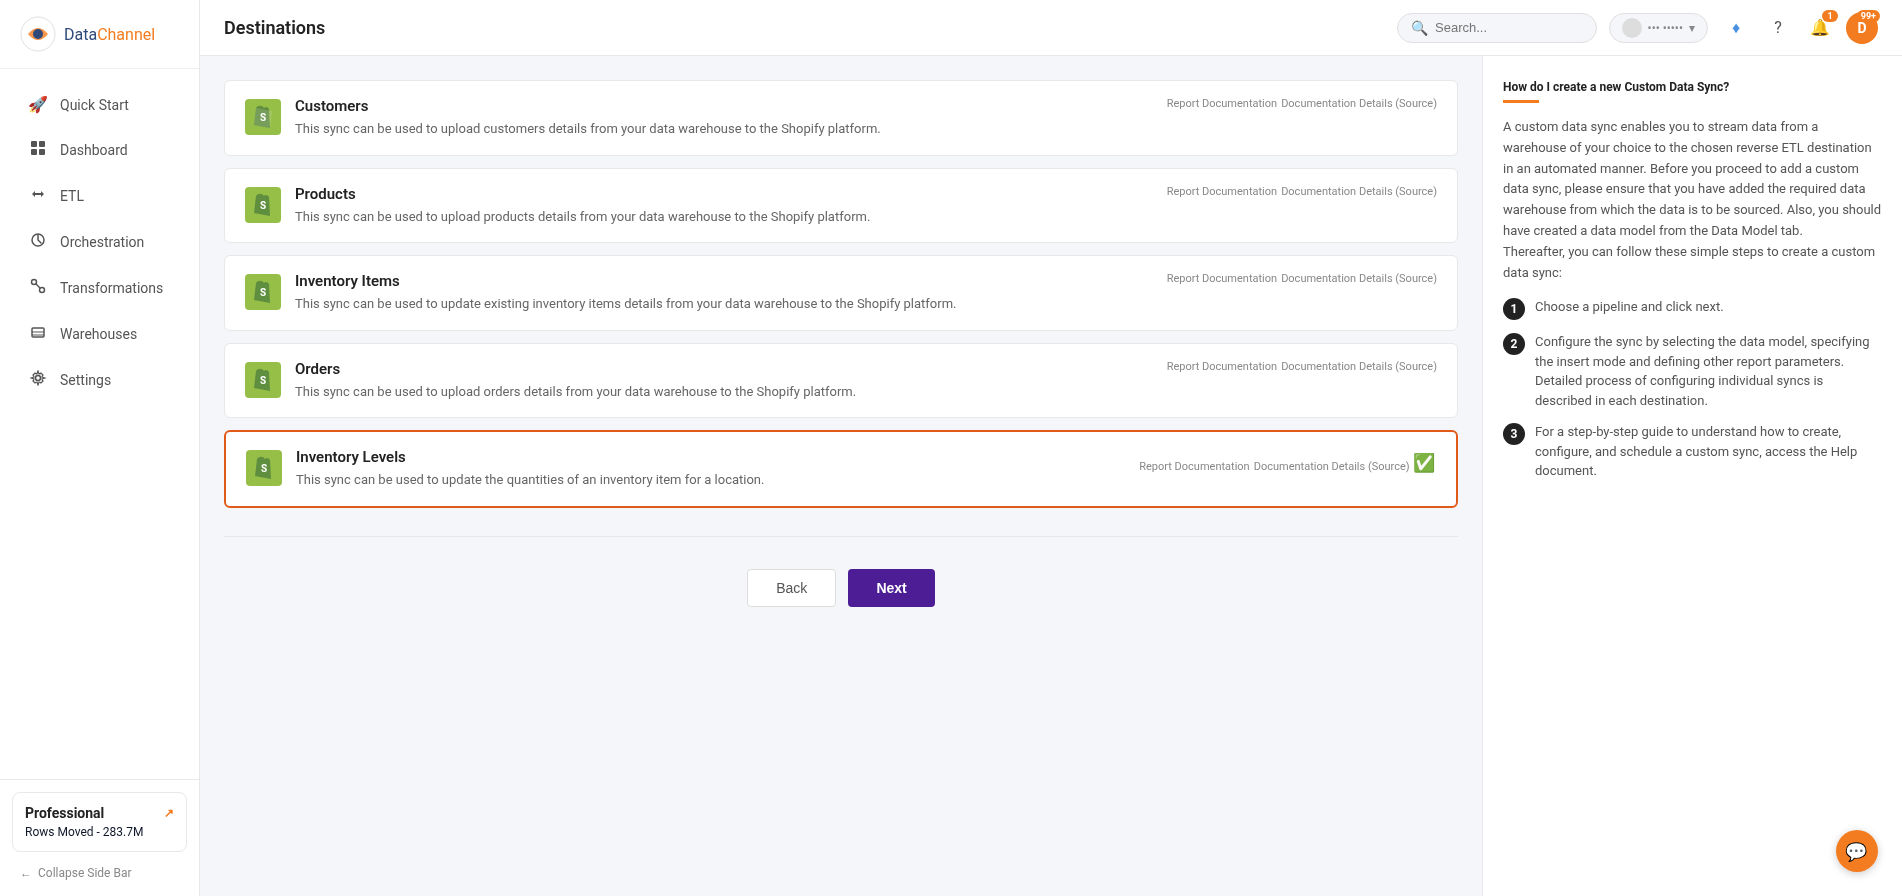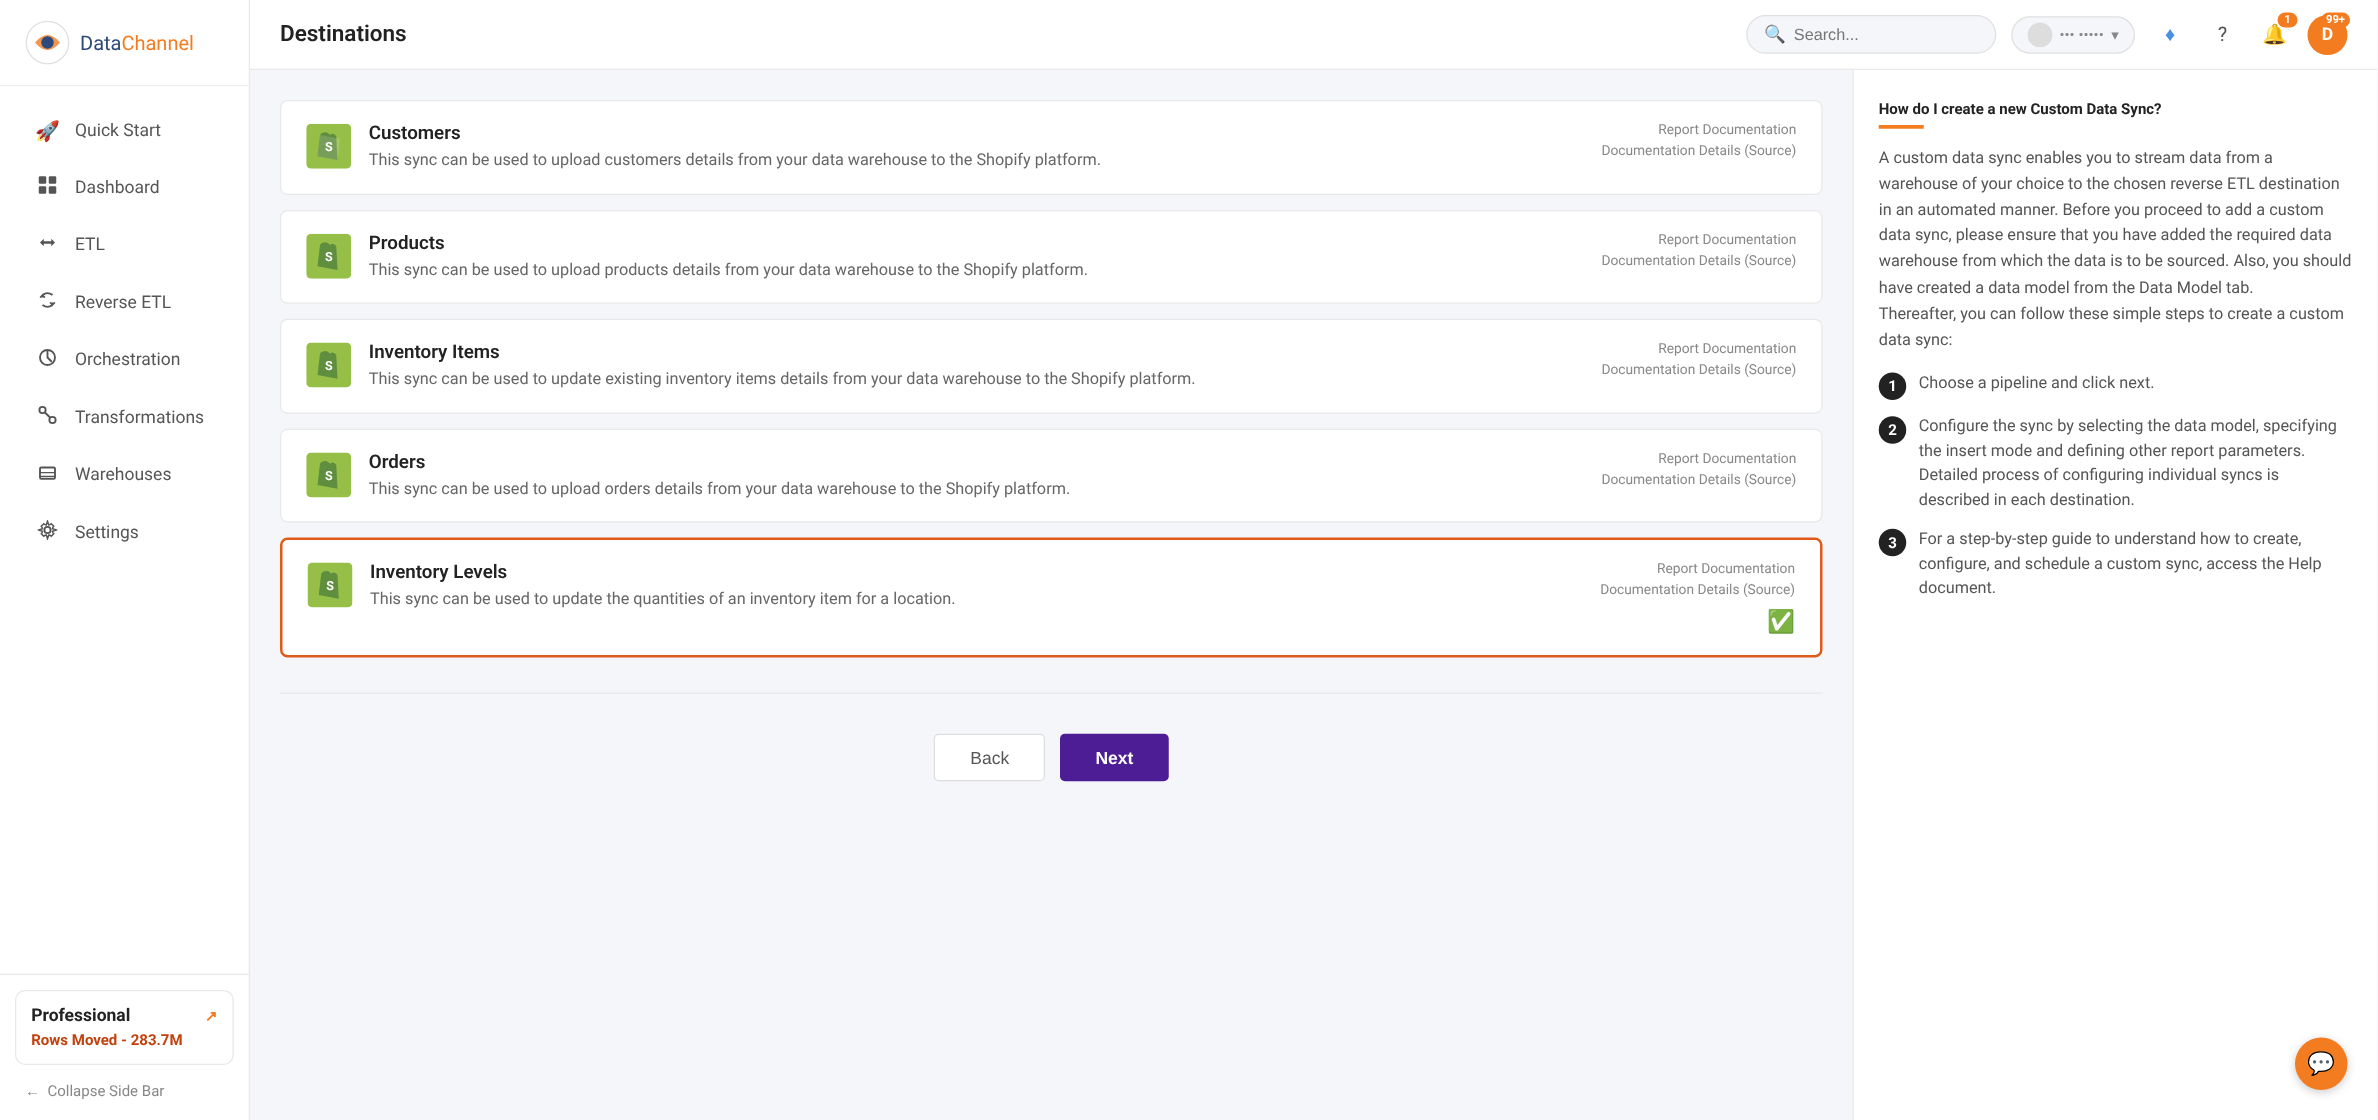--- a/index.html
+++ b/index.html
@@ -61,21 +61,21 @@
     .plan-title {
       display: flex;
       align-items: center;
       justify-content: space-between;
       font-weight: 700;
       font-size: 14px;
       color: #222;
       margin-bottom: 4px;
     }
     .plan-link-icon { color: #f47c20; font-size: 12px; }
-    .plan-rows { font-size: 12px; color: #c2410c; font-weight: bold; }
+    .plan-rows { font-size: 12px; color: #0f172a; }
     .collapse-btn {
       display: flex;
       align-items: center;
       gap: 6px;
       font-size: 12px;
       color: #888;
       cursor: pointer;
       padding: 4px 8px;
     }
 
@@ -230,21 +230,21 @@
     .sync-title {
       font-size: 15px;
       font-weight: 600;
       color: #222;
       margin-bottom: 4px;
     }
     .sync-desc { font-size: 13px; color: #666; line-height: 1.5; }
 
     .sync-links {
       display: flex;
-      flex-direction: column;
+      flex-direction: row;
       align-items: flex-end;
       gap: 4px;
       flex-shrink: 0;
     }
     .doc-link {
       font-size: 11px;
       color: #888;
       text-decoration: none;
       cursor: pointer;
     }
@@ -399,31 +399,20 @@
       <span class="nav-icon">
         <svg width="16" height="16" viewBox="0 0 16 16">
             <path d="M2 8 L5 5 L5 7 L11 7 L11 5 L14 8 L11 11 L11 9 L5 9 L5 11 Z" fill="#555"></path>
           </svg>
       </span>
       <span>ETL</span>
     </div>
     <div class="nav-item">
       <span class="nav-icon">
         <svg width="16" height="16" viewBox="0 0 16 16">
-            <path d="M4 4 Q8 1 12 4" stroke="#555" stroke-width="1.5" fill="none"></path>
-            <path d="M12 12 Q8 15 4 12" stroke="#555" stroke-width="1.5" fill="none"></path>
-            <polyline points="2,6 4,4 6,6" fill="#555" stroke="#555" stroke-width="1"></polyline>
-            <polyline points="14,10 12,12 10,10" fill="#555" stroke="#555" stroke-width="1"></polyline>
-          </svg>
-      </span>
-      <span>Reverse ETL</span>
-    </div>
-    <div class="nav-item">
-      <span class="nav-icon">
-        <svg width="16" height="16" viewBox="0 0 16 16">
             <circle cx="8" cy="8" r="6" stroke="#555" stroke-width="1.5" fill="none"></circle>
             <path d="M8 3 L8 8 L11 11" stroke="#555" stroke-width="1.5" fill="none" stroke-linecap="round"></path>
           </svg>
       </span>
       <span>Orchestration</span>
     </div>
     <div class="nav-item">
       <span class="nav-icon">
         <svg width="16" height="16" viewBox="0 0 16 16">
             <circle cx="4" cy="4" r="2.5" stroke="#555" stroke-width="1.5" fill="none"></circle>

